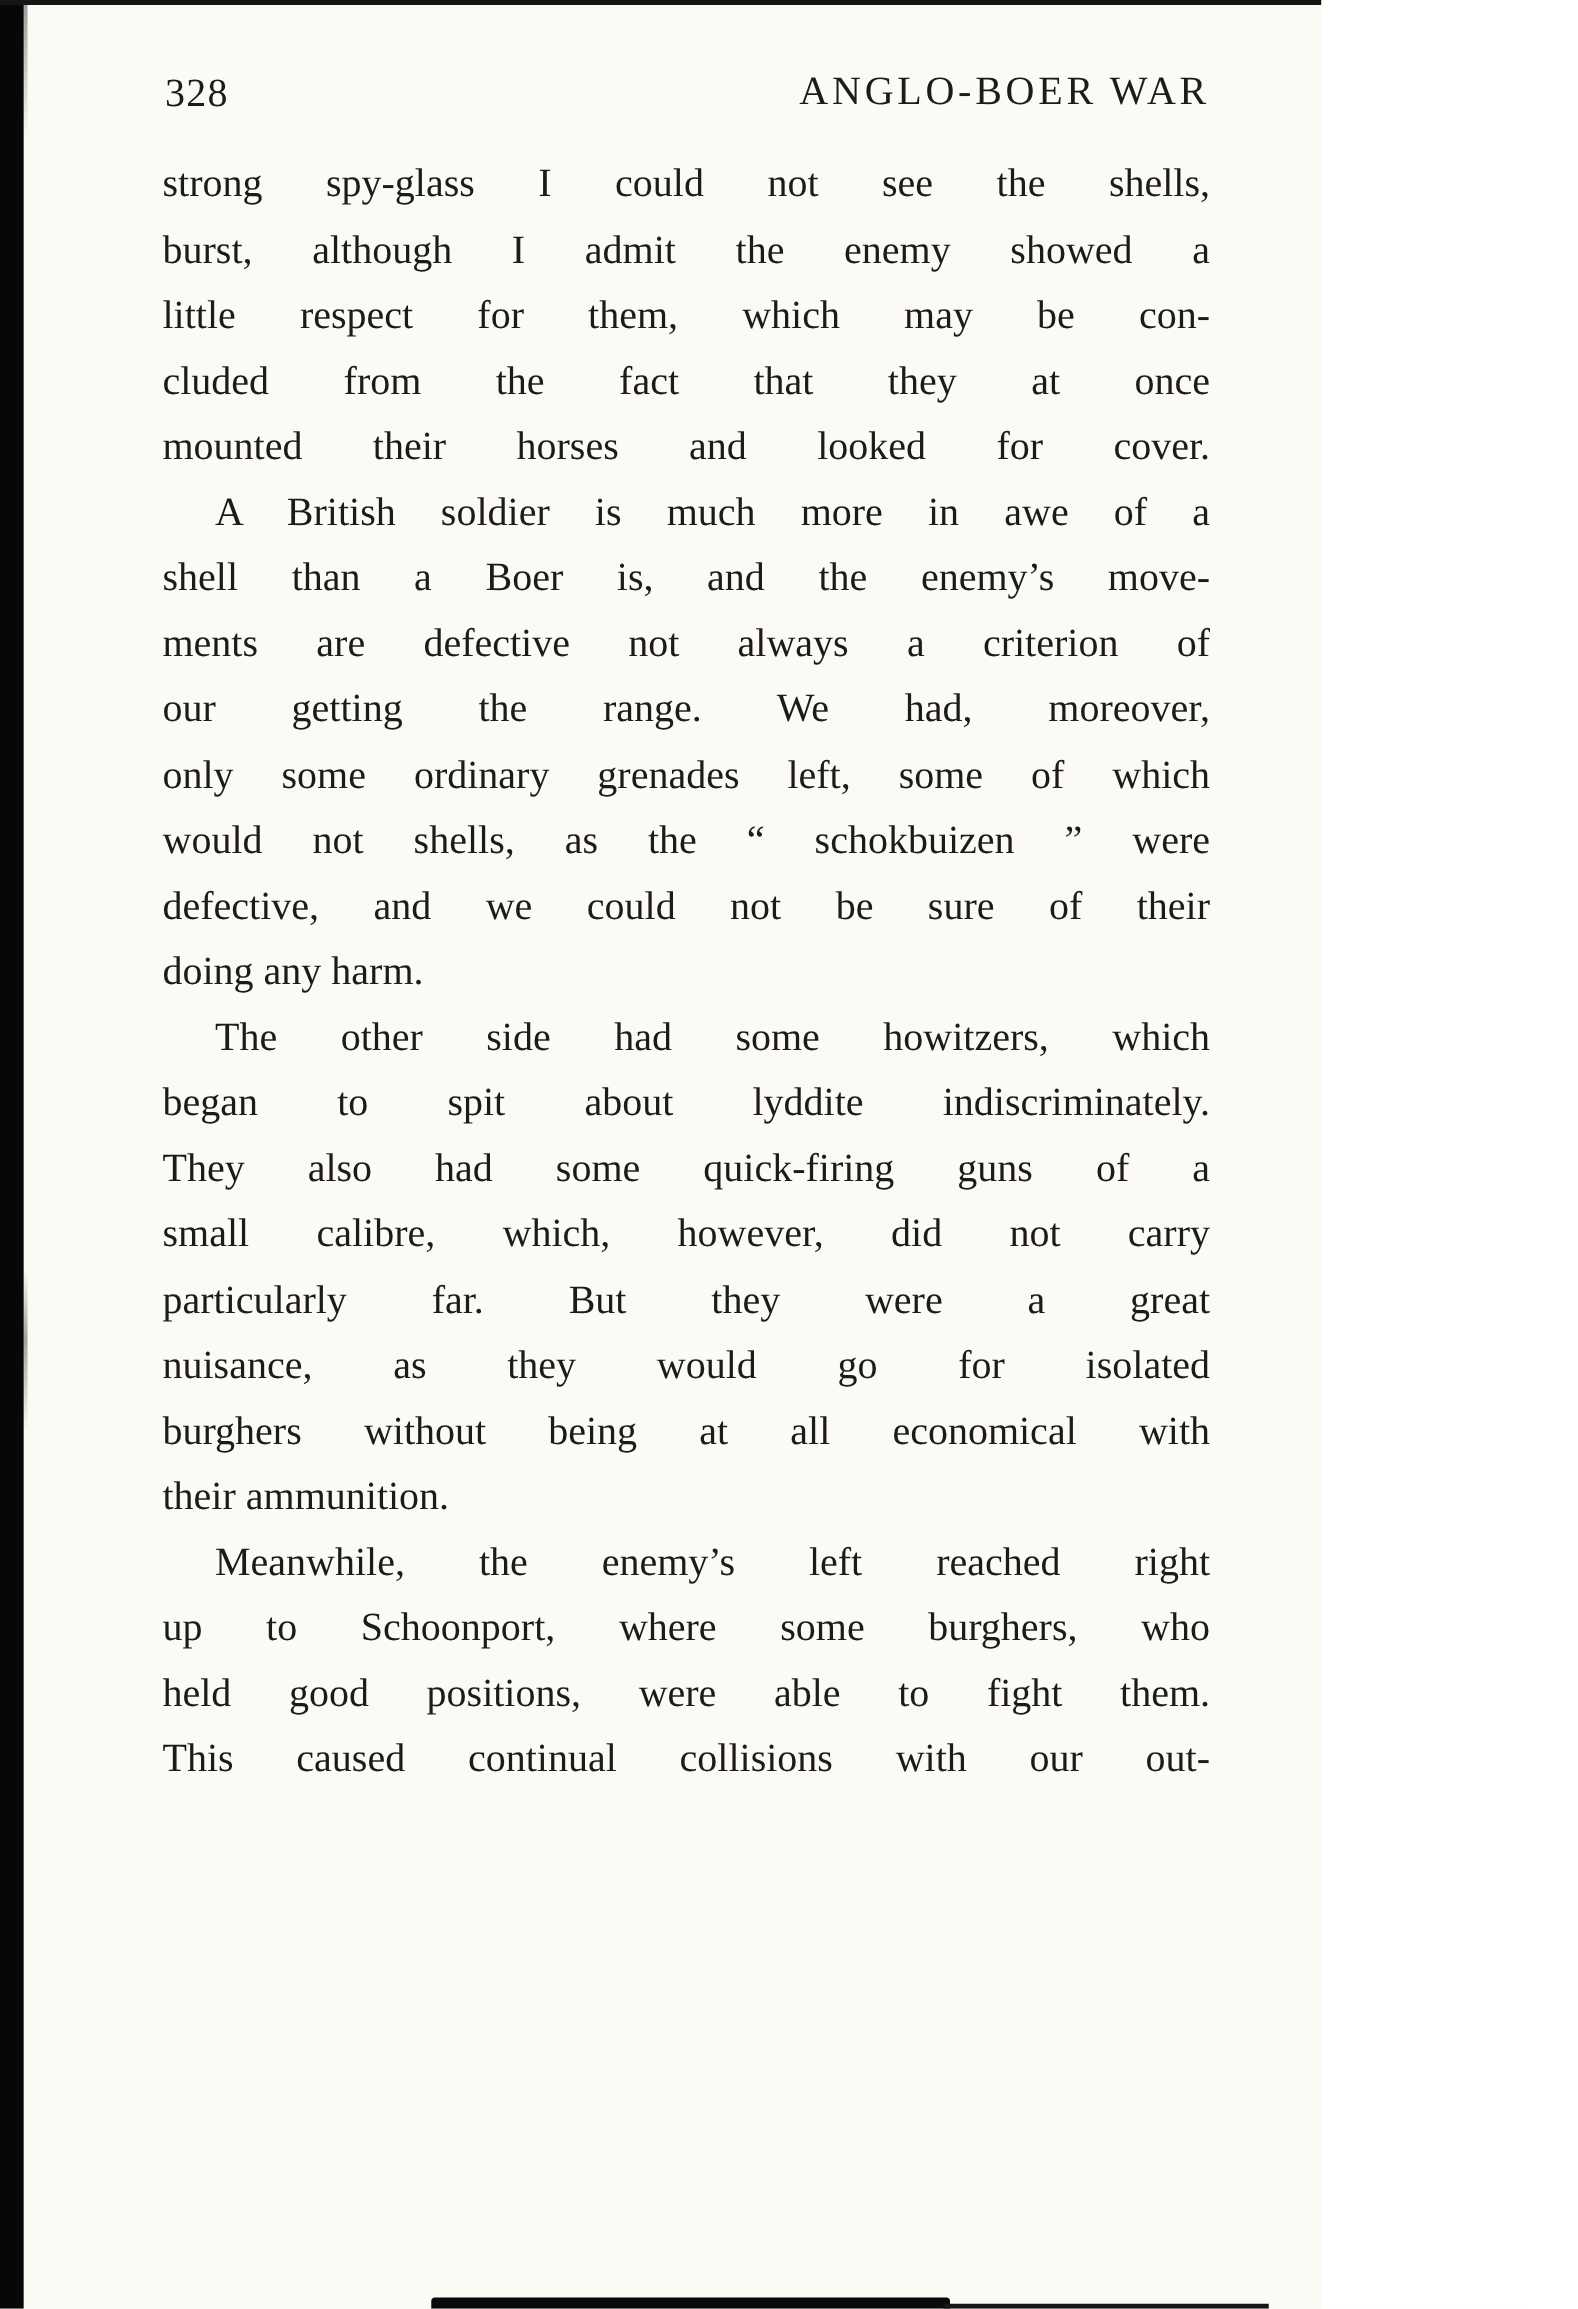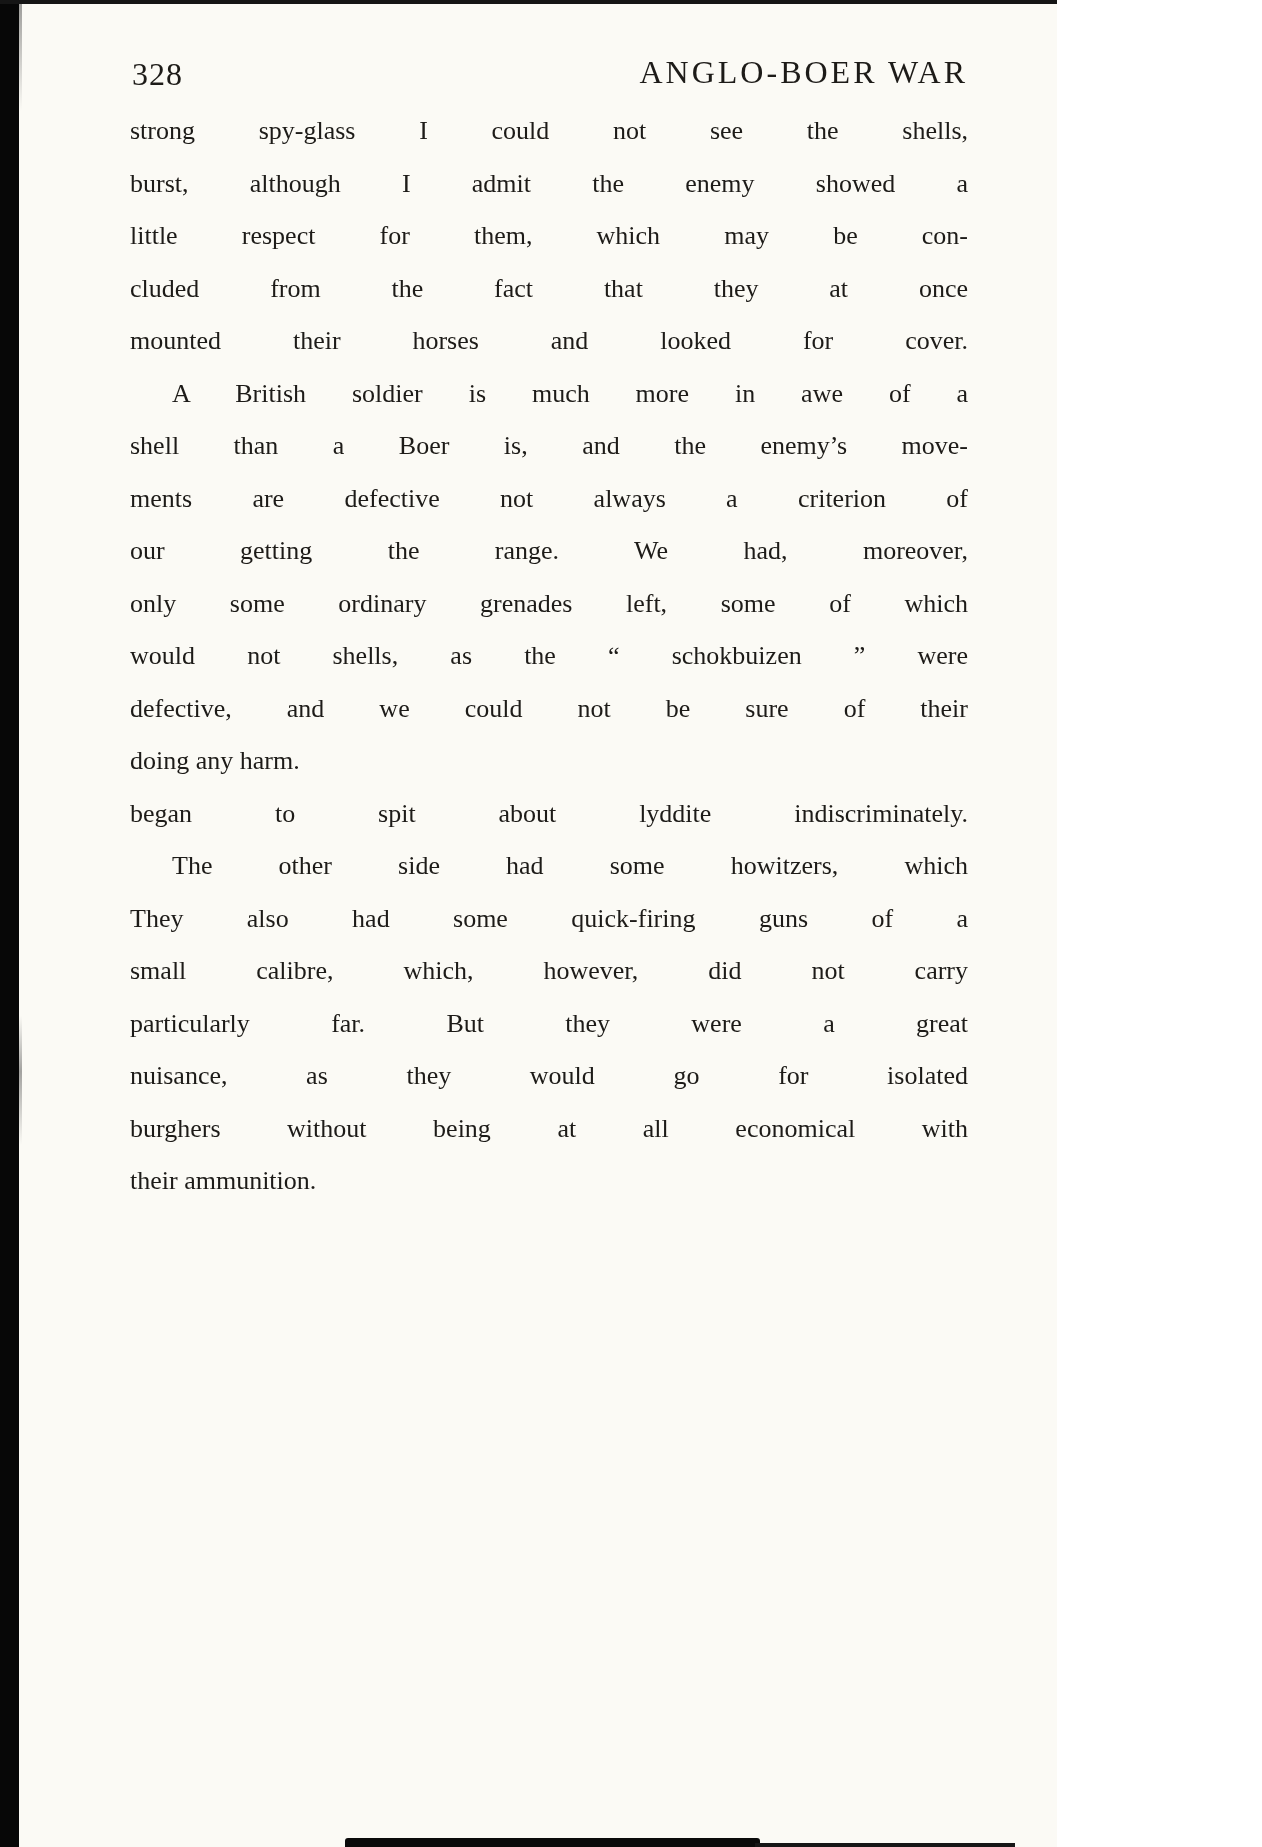--- a/index.html
+++ b/index.html
@@ -68,22 +68,22 @@
     font-size: 32px;
     letter-spacing: 1px;
   }
   .running-title {
     text-align: right;
     padding-top: 8px;
     font-size: 32px;
     letter-spacing: 3px;
   }
   .page-text {
-    margin-top: 1px;
-    font-size: 26px;
+    margin-top: 16px;
+    font-size: 32px;
   }
   .paragraph {
     margin: 0;
   }
   .line {
     height: 52.5px;
     line-height: 52.5px;
     text-align: justify;
     text-align-last: justify;
     white-space: nowrap;
@@ -123,25 +123,31 @@
           <div class="line indent">A British soldier is much more in awe of a</div>
           <div class="line">shell than a Boer is, and the enemy’s move-</div>
           <div class="line">ments are defective not always a criterion of</div>
           <div class="line">our getting the range.  We had, moreover,</div>
           <div class="line">only some ordinary grenades left, some of which</div>
           <div class="line">would not shells, as the “ schokbuizen ” were</div>
           <div class="line">defective, and we could not be sure of their</div>
           <div class="line ragged">doing any harm.</div>
         </div>
         <div class="paragraph">
+          <div class="line indent">The other side had some howitzers, which</div>
           <div class="line">began to spit about lyddite indiscriminately.</div>
-          <div class="line indent">The other side had some howitzers, which</div>
           <div class="line">They also had some quick-firing guns of a</div>
           <div class="line">small calibre, which, however, did not carry</div>
           <div class="line">particularly far.  But they were a great</div>
           <div class="line">nuisance, as they would go for isolated</div>
           <div class="line">burghers without being at all economical with</div>
           <div class="line ragged">their ammunition.</div>
         </div>
+        <div class="paragraph">
+          <div class="line indent">Meanwhile, the enemy’s left reached right</div>
+          <div class="line">up to Schoonport, where some burghers, who</div>
+          <div class="line">held good positions, were able to fight them.</div>
+          <div class="line">This caused continual collisions with our out-</div>
+        </div>
       </div>
   </div>
 
 </div>
 
 </body></html>

